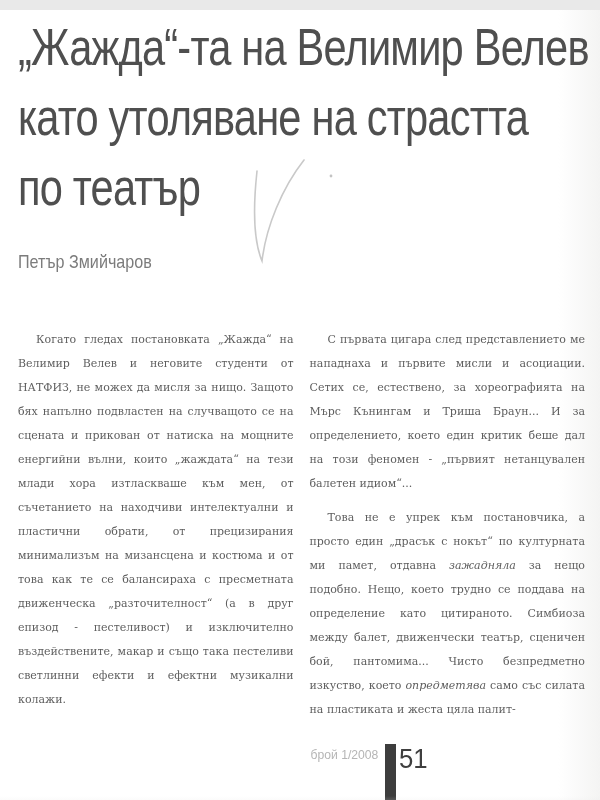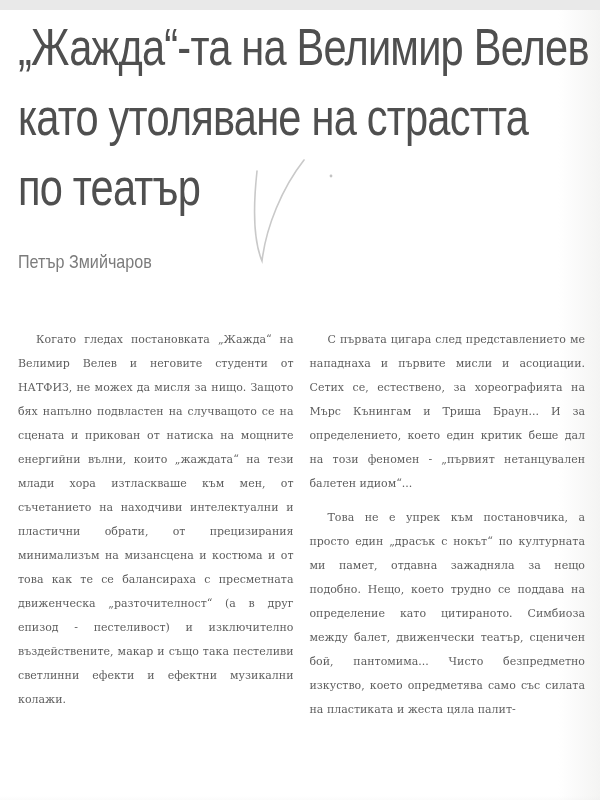--- a/index.html
+++ b/index.html
@@ -36,21 +36,21 @@
   .columns{
     position:absolute;left:18px;top:318px;width:567px;
     display:flex;gap:16px;
     font-family:"DejaVu Serif",serif;
     font-size:11px;line-height:24px;color:#5e5e5e;
     text-align:justify;
   }
   .col{flex:1;min-width:0;}
   .col p{margin:0 0 10px 0;text-indent:18px;}
   .col p:last-child{margin-bottom:0;}
-  .ital{}
+  .ital{font-style:italic;}
 
   .footer{
     position:absolute;left:303px;top:734px;
     display:flex;align-items:flex-start;
   }
   .issue{
     color:#b5b5b5;font-size:13.5px;margin-top:3px;
     transform:scaleX(.9);transform-origin:right top;
     white-space:nowrap;
   }
@@ -88,14 +88,19 @@
   <div class="columns">
     <div class="col">
       <p>Когато гледах постановката „Жажда“ на Велимир Велев и неговите студенти от НАТФИЗ, не можех да мисля за нищо. Защото бях напълно подвластен на случващото се на сцената и прикован от натиска на мощните енергийни вълни, които „жаждата“ на тези млади хора изтласкваше към мен, от съчетанието на находчиви интелектуални и пластични обрати, от прецизирания минимализъм на мизансцена и костюма и от това как те се балансираха с пресметната движенческа „разточителност“ (а в друг епизод - пестеливост) и изключително въздействените, макар и също така пестеливи светлинни ефекти и ефектни музикални колажи.</p>
     </div>
     <div class="col">
       <p>С първата цигара след представлението ме нападнаха и първите мисли и асоциации. Сетих се, естествено, за хореографията на Мърс Кънингам и Триша Браун... И за определението, което един критик беше дал на този феномен - „първият нетанцувален балетен идиом“...</p>
       <p><span>Това не е упрек към постановчика, а просто един „драсък с нокът“ по културната ми памет, отдавна </span><span class="ital">зажадняла</span><span> за нещо подобно. Нещо, което трудно се поддава на определение като цитираното. Симбиоза между балет, движенчески театър, сценичен бой, пантомима... Чисто безпредметно изкуство, което </span><span class="ital">опредметява</span><span> само със силата на пластиката и жеста цяла палит-</span></p>
     </div>
   </div>
 
+  <div class="footer">
+    <div class="issue">брой 1/2008</div>
+    <div class="footer-bar"></div>
+    <div class="page-number">51</div>
+  </div>
 
 </div>
 
 </body></html>

